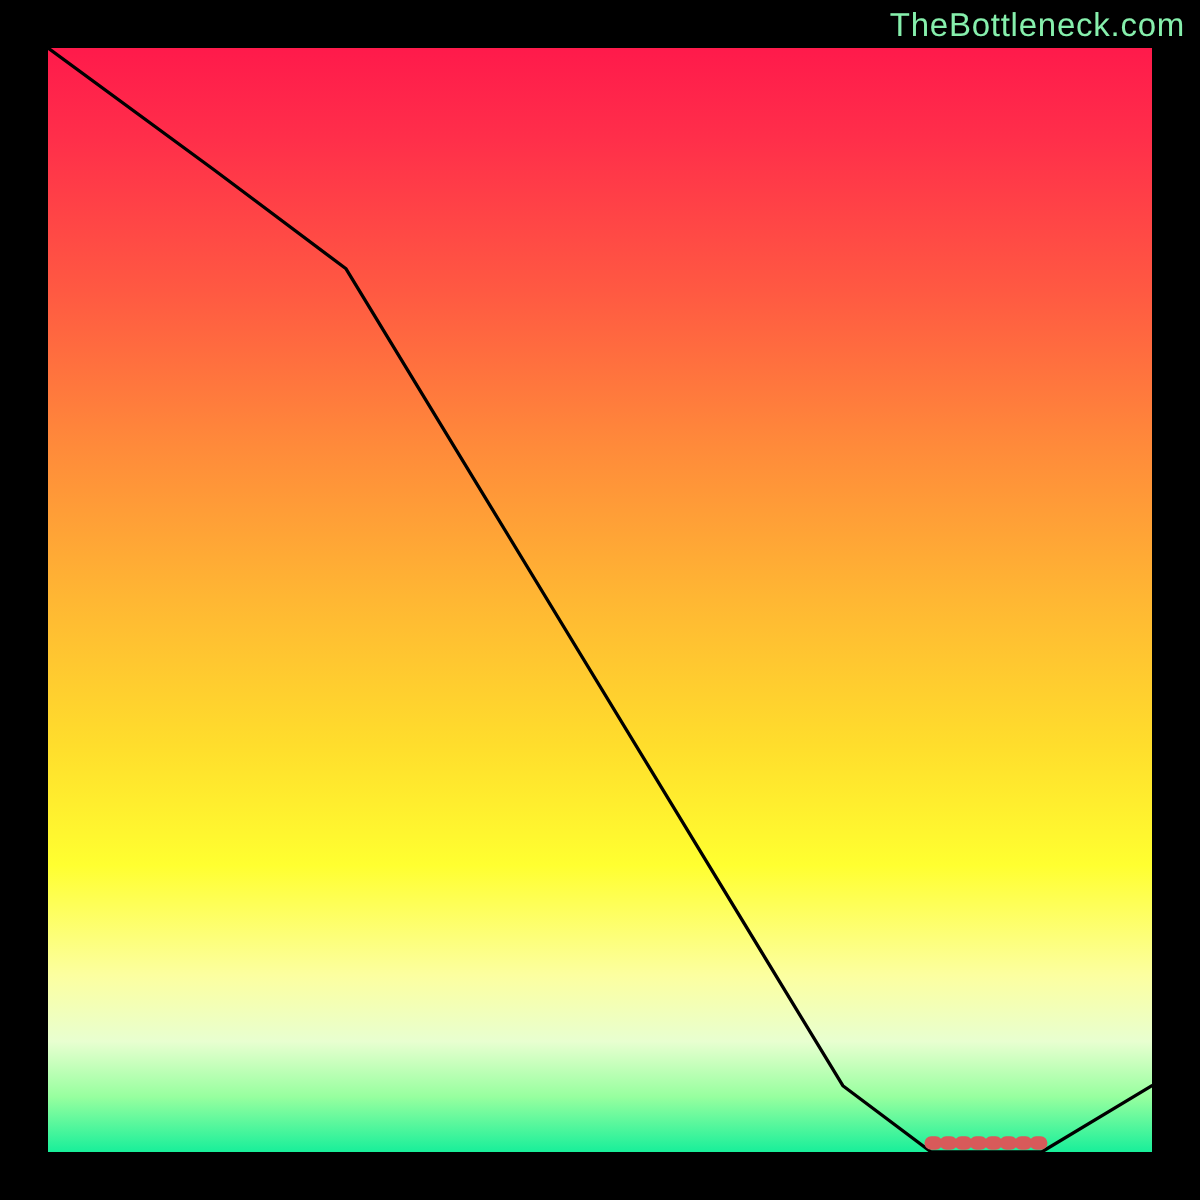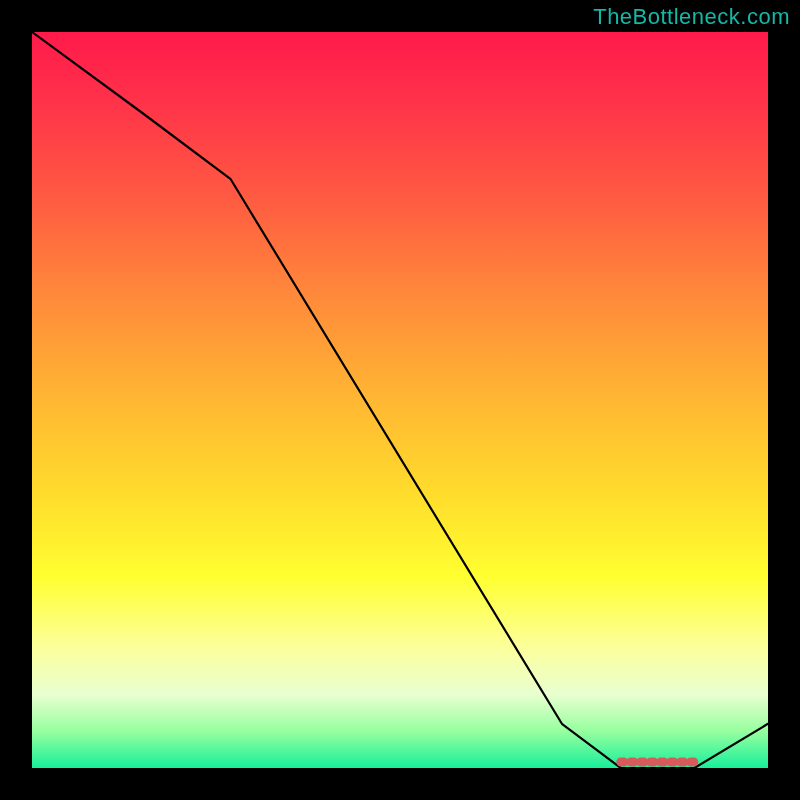--- a/index.html
+++ b/index.html
@@ -14,21 +14,21 @@
   .frame {
     position: relative;
     width: 800px;
     height: 800px;
     background: #000;
   }
   .attribution {
     position: absolute;
     top: 4px;
     right: 10px;
-    color: #14b8a6;
+    color: #86efac;
     font-size: 22px;
     letter-spacing: 0.5px;
     user-select: none;
   }
   .plot-area {
     position: absolute;
     left: 32px;
     top: 32px;
     width: 736px;
     height: 736px;

